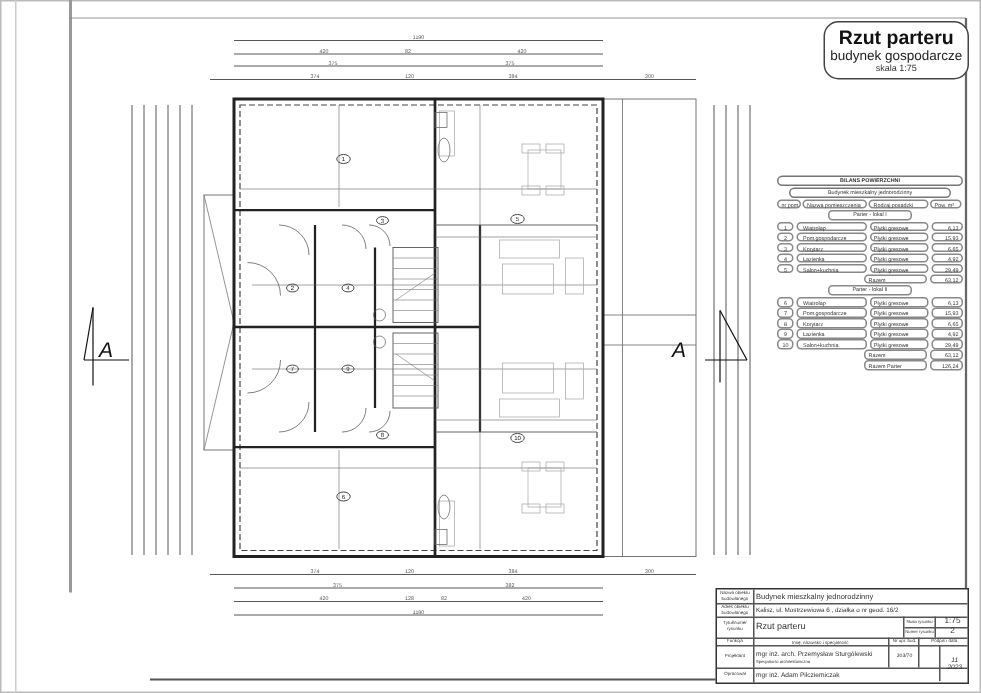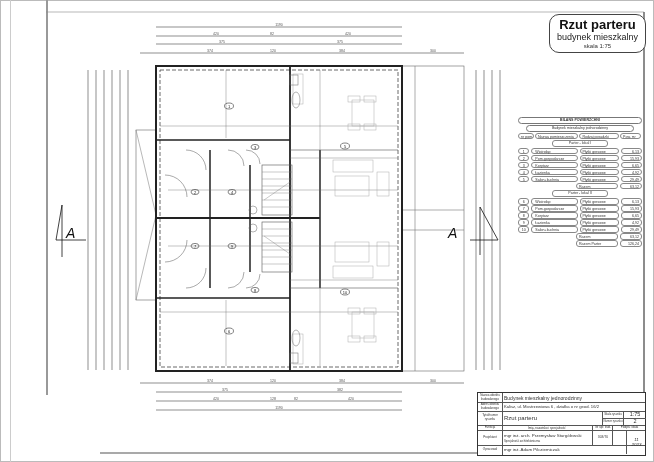--- a/index.html
+++ b/index.html
@@ -229,21 +229,21 @@
       <text x="232" y="247.5">9</text>
       <text x="345" y="293.5">10</text>
     </g>
   </svg>
 
   <div class="section-mark" style="left:66px;top:225px;">A</div>
   <div class="section-mark" style="left:448px;top:225px;">A</div>
 
   <div class="title-box">
     <div class="t1">Rzut parteru</div>
-    <div class="t2">budynek mieszkalny</div>
+    <div class="t2">budynek gospodarcze</div>
     <div class="t3">skala 1:75</div>
   </div>
 
   <div class="bilans">
     <div class="hdr">BILANS POWIERZCHNI</div>
     <div class="sub">Budynek mieszkalny jednorodzinny</div>
     <div class="colhdr">
       <span style="width:10px;">nr pom.</span>
       <span style="width:40px;">Nazwa pomieszczenia</span>
       <span style="width:36px;">Rodzaj posadzki</span>

